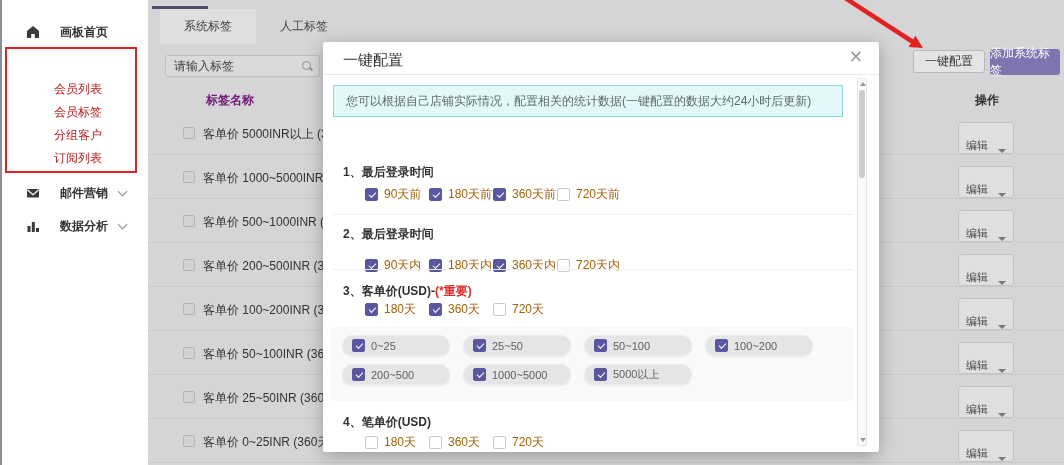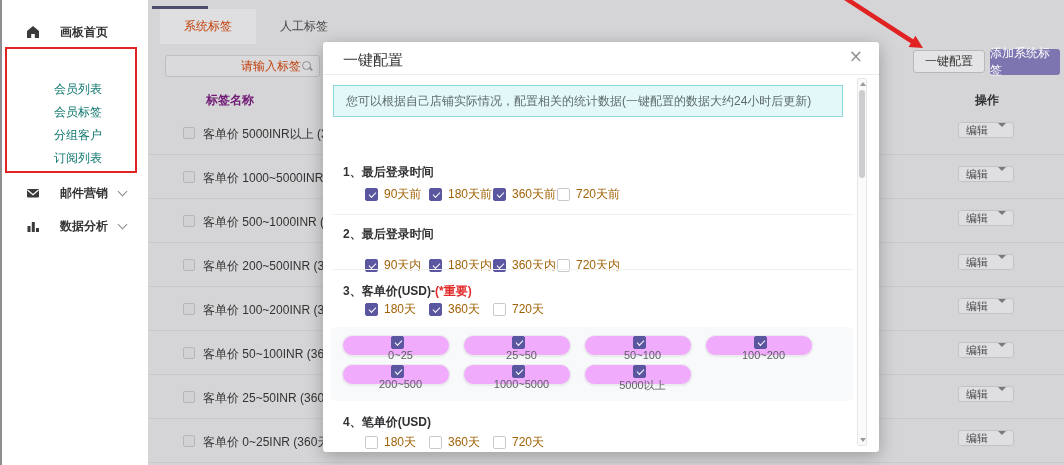--- a/index.html
+++ b/index.html
@@ -10,49 +10,49 @@
     background:#d5d5d7; color:#333;
   }
   
   .win-edge { position:absolute; left:0; top:0; width:2px; height:465px; background:#8e8e90; }
 
   
   .sidebar { position:absolute; left:2px; top:0; width:146px; height:465px; background:#ffffff; }
   .side-item { position:absolute; left:0; width:146px; height:20px; display:flex; align-items:center; padding-left:24px; cursor:pointer;gap:8px; }
   .side-item .ic { width:14px; height:14px; margin-right:12px; color:#3a3a3a; flex:0 0 auto; }
   .side-item .lbl { font-size:12px; font-weight:bold; color:#333; white-space:nowrap; }
-  .side-sub { position:absolute; left:0; width:146px; height:18px; display:flex; align-items:center; padding-left:52px; font-size:12px; color:#0f766e; cursor:pointer; white-space:nowrap; }
+  .side-sub { position:absolute; left:0; width:146px; height:18px; display:flex; align-items:center; padding-left:52px; font-size:12px; color:#b91c1c; cursor:pointer; white-space:nowrap; }
   .chev { width:7px; height:7px; border-right:1.5px solid #8a8a8e; border-bottom:1.5px solid #8a8a8e; position:absolute; right:22px; }
   .chev.up { transform:rotate(-135deg); top:9px; }
   .chev.down { transform:rotate(45deg); top:5px; }
   .red-box { position:absolute; left:3px; top:47px; width:132px; height:126px; border:2px solid #e02323; pointer-events:none; }
 
   
   .main { position:absolute; left:148px; top:0; width:916px; height:465px; }
   .tab-indicator { position:absolute; left:4px; top:6px; width:56px; height:3px; background:#4d4b6e; }
   .tab { position:absolute; top:9px; height:35px; width:96px; display:flex; align-items:center; justify-content:center; font-size:12px; cursor:pointer; }
-  .tab.active { left:12px; background:#dfdfe1; color:#c2410c; }
+  .tab.active { left:12px; background:#dfdfe1; color:#404040; }
   .tab.inactive { left:108px; color:#48484a; }
 
   .search-box { position:absolute; left:17px; top:55px; width:155px; height:22px; background:#dadadc; border:1px solid #bfbfc1; border-radius:3px; display:flex; align-items:center; padding:0 6px 0 8px; }
-  .search-box .ph { flex:1; font-size:12px; color:#c2410c;text-align:right; }
+  .search-box .ph { flex:1; font-size:12px; color:#404040; }
   .mag { position:relative; width:12px; height:12px; }
   .mag::before { content:''; position:absolute; left:1px; top:1px; width:7px; height:7px; border:1.5px solid #8f8f91; border-radius:50%; }
   .mag::after { content:''; position:absolute; left:8px; top:8px; width:4px; height:1.5px; background:#8f8f91; transform:rotate(45deg); }
 
   .btn-plain { position:absolute; left:765px; top:50px; width:72px; height:23px; background:#e4e4e6; border:1px solid #b9b9bb; border-radius:3px; font-size:12px; color:#333; display:flex; align-items:center; justify-content:center; cursor:pointer; }
   .btn-primary { position:absolute; left:842px; top:49px; width:70px; height:26px; background:#7c75b0; border-radius:3px; font-size:12px; color:#fff; display:flex; align-items:center; justify-content:center; cursor:pointer; }
 
   .th-name { position:absolute; left:58px; top:92px; font-size:12px; font-weight:bold; color:#701a75; }
   .th-action { position:absolute; left:827px; top:92px; font-size:12px; font-weight:bold; color:#303133; }
 
   .row { position:absolute; left:0; width:916px; height:44px; border-bottom:1px solid rgba(0,0,0,0.05); }
   .row .rcb { position:absolute; left:35px; top:16px; width:12px; height:12px; background:#d2d2d4; border:1px solid #b6b6b8; border-radius:2px; cursor:pointer; }
   .row .rname { position:absolute; left:55px; top:15px; font-size:12px; color:#333; white-space:nowrap; }
-  .edit-btn { position:absolute; left:810px; top:11px; width:56px; height:16px; background:#dfdfe1; border:1px solid #c3c3c5; border-radius:3px; display:flex; align-items:flex-start; justify-content:space-between; padding:0 7px; cursor:pointer; }
+  .edit-btn { position:absolute; left:810px; top:11px; width:56px; height:32px; background:#dfdfe1; border:1px solid #c3c3c5; border-radius:3px; display:flex; align-items:flex-end; justify-content:space-between; padding:0 7px; cursor:pointer; }
   .edit-btn .etxt { font-size:11px; color:#4a4a4c; }
   .tri-down { width:0; height:0; border-left:4px solid transparent; border-right:4px solid transparent; border-top:4px solid #7a7a7c; }
 
   
   .anno { position:absolute; left:828px; top:0; width:110px; height:60px; pointer-events:none; z-index:60; }
 
   
   .modal { position:absolute; left:323px; top:42px; width:556px; height:410px; background:#fff; border-radius:3px; box-shadow:0 4px 18px rgba(0,0,0,0.28); z-index:50; }
   .modal-header { position:relative; height:33px; border-bottom:1px solid #ececec; }
   .modal-title { position:absolute; left:20px; top:9px; font-size:15px; color:#303133; }
@@ -67,21 +67,21 @@
   .opt { display:flex; align-items:center; width:64px; }
   .cb { position:relative; width:13px; height:13px; border-radius:2px; border:1px solid #c9c9cb; background:#fff; margin-right:6px; flex:0 0 auto; cursor:pointer; }
   .cb.checked { background:#5b56a0; border-color:#5b56a0; }
   .cb.checked::after { content:''; position:absolute; left:2.5px; top:3px; width:6px; height:3px; border-left:1.8px solid #fff; border-bottom:1.8px solid #fff; transform:rotate(-45deg); }
   .opt .olbl { font-size:12px; color:#a16207; white-space:nowrap; }
 
   .mdivider { position:absolute; left:10px; width:520px; height:1px; background:#f0f0f0; }
 
   .pill-panel { position:absolute; left:8px; top:252px; width:522px; height:74px; background:#f8f9fa; border-radius:4px; }
   .pill-row { position:absolute; left:11px; display:flex; }
-  .pill { width:108px; height:21px; background:#f0abfc; border:1px solid #ececee; border-radius:11px; box-shadow:0 1px 2px rgba(0,0,0,0.07); display:flex; align-items:center; padding-left:9px; margin-right:13px; cursor:pointer;flex-direction:column; }
+  .pill { width:108px; height:21px; background:#e5e5e5; border:1px solid #ececee; border-radius:11px; box-shadow:0 1px 2px rgba(0,0,0,0.07); display:flex; align-items:center; padding-left:9px; margin-right:13px; cursor:pointer; }
   .pill .olbl { font-size:11px; color:#5f6166; white-space:nowrap; }
 
   
   .msb { position:absolute; right:12px; top:3px; width:10px; height:368px; background:#fafafa; border:1px solid #e6e6e6; border-radius:2px; }
   .msb .up { position:absolute; top:3px; left:1.5px; width:0; height:0; border-left:3.5px solid transparent; border-right:3.5px solid transparent; border-bottom:4px solid #9a9a9c; }
   .msb .dn { position:absolute; bottom:3px; left:1.5px; width:0; height:0; border-left:3.5px solid transparent; border-right:3.5px solid transparent; border-top:4px solid #9a9a9c; }
   .msb .thumb { position:absolute; top:11px; left:1px; width:6px; height:88px; background:#cdcdcf; border-radius:3px; cursor:grab; }
 </style>
 </head>
 <body>

